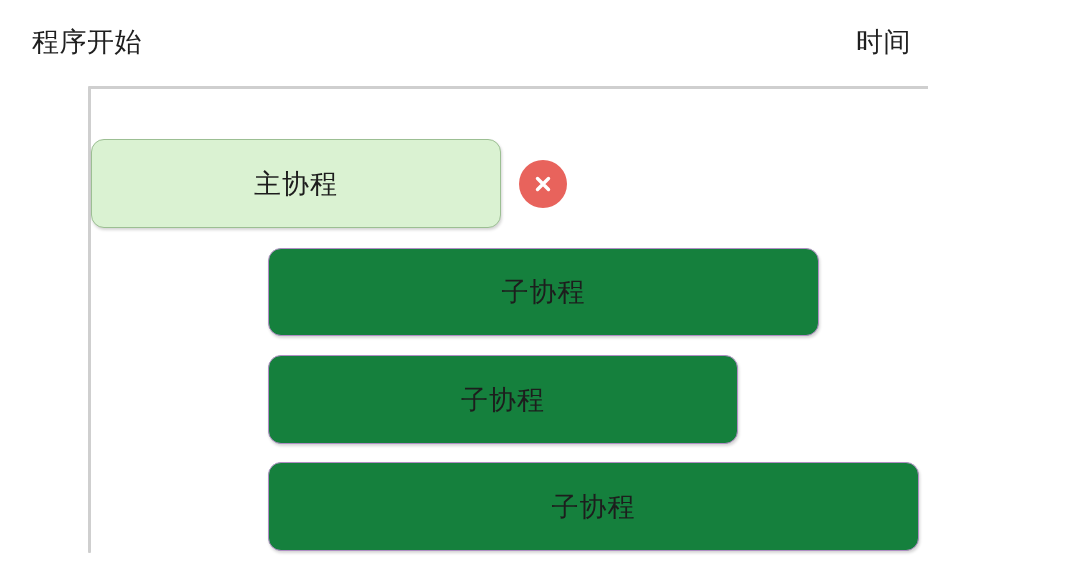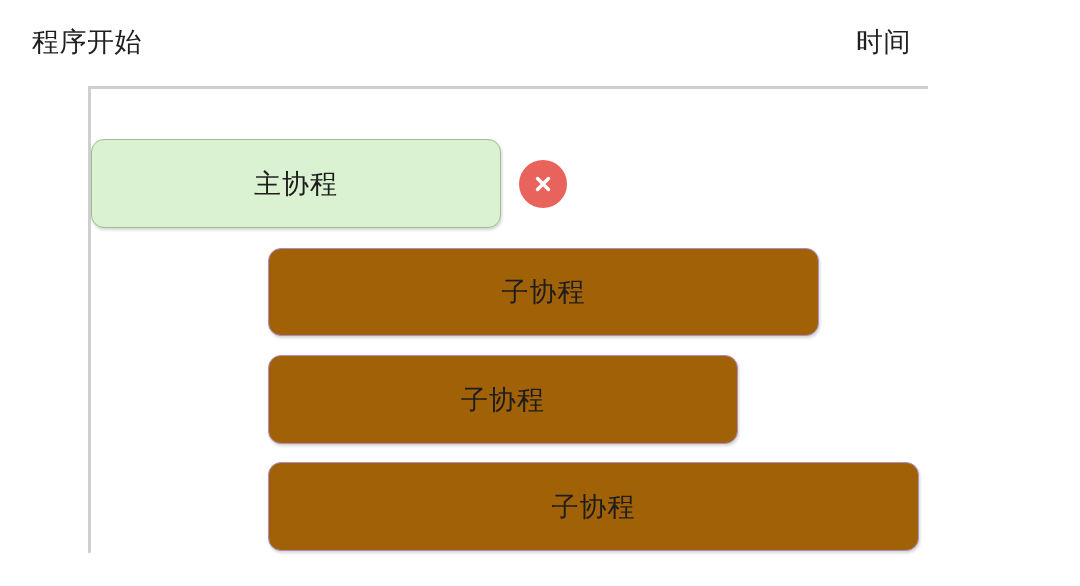--- a/index.html
+++ b/index.html
@@ -83,21 +83,21 @@
     line-height: 30px;
     color: #1d1d1d;
     letter-spacing: 1px;
     white-space: nowrap;
   }
   .bar.main {
     background: #daf2d2;
     border: 1px solid #9cbf93;
   }
   .bar.child {
-    background: #a16207;
+    background: #15803d;
     border: 1px solid #b08dc4;
   }
 
   
   #terminate-badge {
     position: absolute;
     left: 519px;
     top: 160px;
     width: 48px;
     height: 48px;

